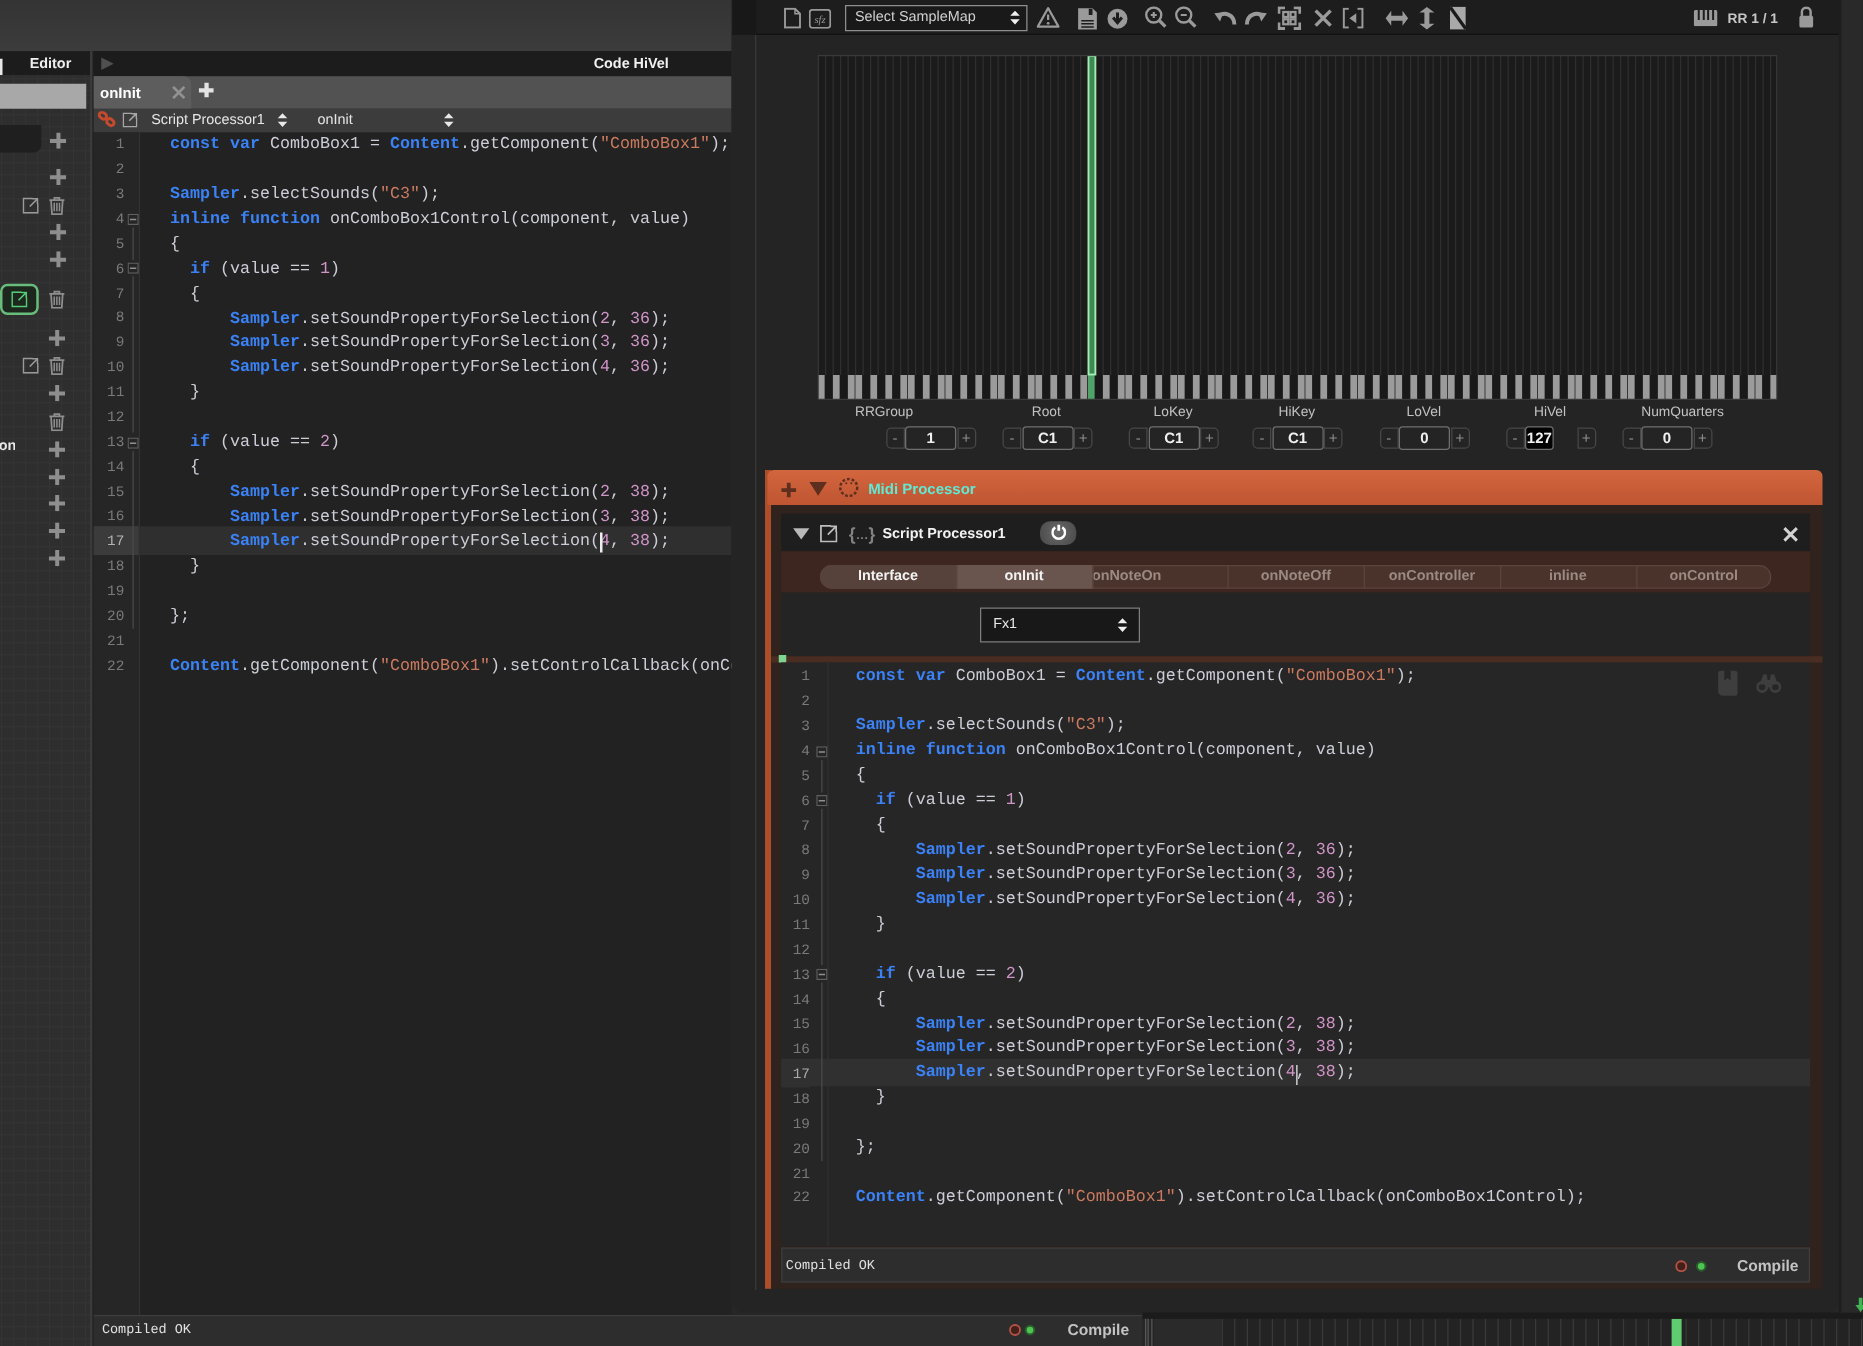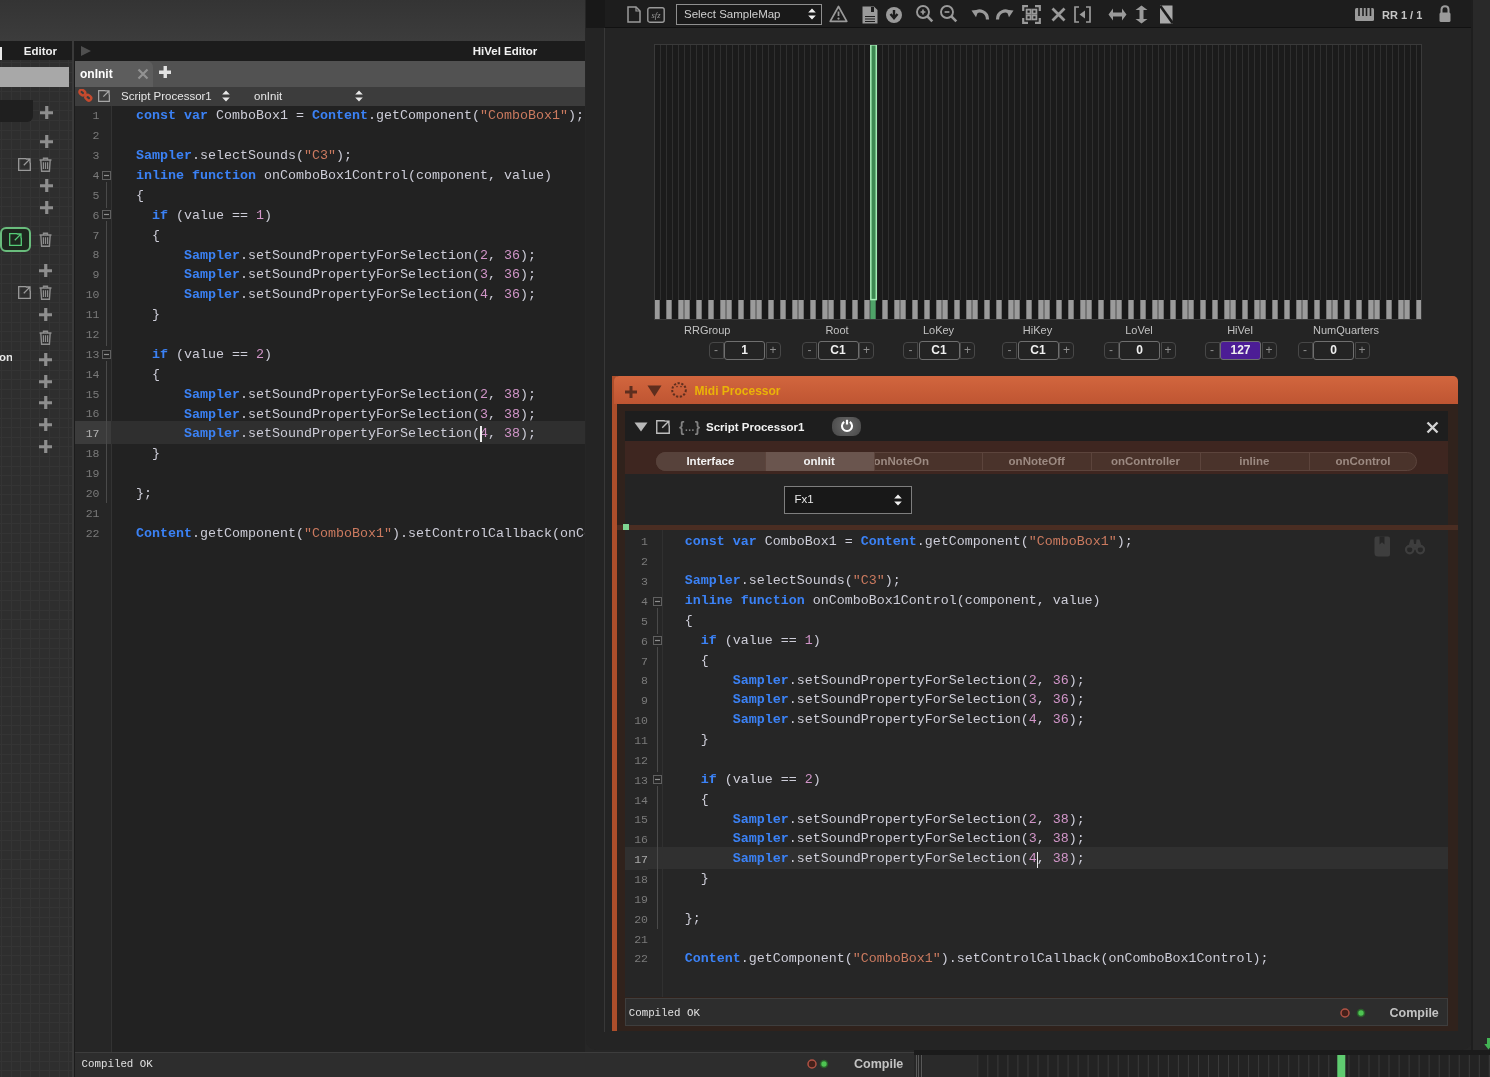--- a/index.html
+++ b/index.html
@@ -85,21 +85,21 @@
       <path d="M6.75 0V13 M0 6.75H13" stroke="#8e8e8e" stroke-width="3.2"></path>
     </svg>
     <svg class="a" style="left:38.5px;top:439.8px;" width="13" height="13" viewBox="0 0 13 13">
       <path d="M6.75 0V13 M0 6.75H13" stroke="#8e8e8e" stroke-width="3.2"></path>
     </svg>
     <div class="a" style="left:0;top:351px;width:12px;height:16px;overflow:hidden;color:#e8e8e8;font-size:11.5px;font-weight:bold;"><span style="margin-left:-1px;">on</span></div>
 <div class="a" style="left:75px;top:41px;width:510px;height:19.5px;background:#1c1c1c;"></div>
 <svg class="a" style="left:80px;top:45px;" width="12" height="12" viewBox="0 0 12 12">
       <path d="M1 1L11 6L1 11Z" fill="#4f4f4f"></path>
     </svg>
-<div class="a" style="left:429px;top:45px;width:152px;height:16px;color:#f2f2f2;font-size:11.5px;font-weight:bold;text-align:center;">HiVel Editor</div>
+<div class="a" style="left:429px;top:45px;width:152px;height:16px;color:#f2f2f2;font-size:11.5px;font-weight:bold;text-align:center;">Code HiVel</div>
 <div class="a" style="left:75px;top:60.5px;width:510px;height:26px;background:#525252;"></div>
 <div class="a" style="left:75px;top:61px;width:78px;height:25.5px;background:#5d5d5d;border-radius:0 6px 0 0;"></div>
 <div class="a" style="left:80px;top:67px;color:#ffffff;font-size:12px;font-weight:bold;">onInit</div>
 <svg class="a" style="left:136.5px;top:67.5px;" width="12" height="12" viewBox="0 0 12 12">
       <path d="M1.5 1.5L10.5 10.5M10.5 1.5L1.5 10.5" stroke="#929292" stroke-width="2.2"></path>
     </svg>
 <svg class="a" style="left:158.8px;top:66.2px;" width="12" height="12" viewBox="0 0 12 12">
       <path d="M6.25 0V12 M0 6.25H12" stroke="#e2e2e2" stroke-width="3.4"></path>
     </svg>
 <div class="a" style="left:75px;top:86.5px;width:510px;height:19px;background:#3c3c3c;border-bottom:1px solid #2a2a2a;"></div>
@@ -565,41 +565,41 @@
 <div class="a" style="left:977.5px;top:324px;width:120px;text-align:center;color:#c2c2c2;font-size:11px;">HiKey</div>
     <div class="a" style="left:1002.0px;top:341.5px;width:15px;height:17px;border:1px solid #474747;border-radius:4px 0 0 4px;box-sizing:border-box;color:#8e8e8e;font-size:12px;text-align:center;line-height:14px;">-</div>
     <div class="a" style="left:1017.5px;top:340.5px;width:41px;height:19px;background:#242424;border:1px solid #6f6f6f;border-radius:3px;box-sizing:border-box;color:#f0f0f0;font-size:12px;font-weight:bold;text-align:center;line-height:16px;">C1</div>
     <div class="a" style="left:1059.0px;top:341.5px;width:15px;height:17px;border:1px solid #474747;border-radius:0 4px 4px 0;box-sizing:border-box;color:#8e8e8e;font-size:12px;text-align:center;line-height:14px;">+</div>
 <div class="a" style="left:1079.0px;top:324px;width:120px;text-align:center;color:#c2c2c2;font-size:11px;">LoVel</div>
     <div class="a" style="left:1103.5px;top:341.5px;width:15px;height:17px;border:1px solid #474747;border-radius:4px 0 0 4px;box-sizing:border-box;color:#8e8e8e;font-size:12px;text-align:center;line-height:14px;">-</div>
     <div class="a" style="left:1119.0px;top:340.5px;width:41px;height:19px;background:#242424;border:1px solid #6f6f6f;border-radius:3px;box-sizing:border-box;color:#f0f0f0;font-size:12px;font-weight:bold;text-align:center;line-height:16px;">0</div>
     <div class="a" style="left:1160.5px;top:341.5px;width:15px;height:17px;border:1px solid #474747;border-radius:0 4px 4px 0;box-sizing:border-box;color:#8e8e8e;font-size:12px;text-align:center;line-height:14px;">+</div>
 <div class="a" style="left:1180.0px;top:324px;width:120px;text-align:center;color:#c2c2c2;font-size:11px;">HiVel</div>
     <div class="a" style="left:1204.5px;top:341.5px;width:15px;height:17px;border:1px solid #474747;border-radius:4px 0 0 4px;box-sizing:border-box;color:#8e8e8e;font-size:12px;text-align:center;line-height:14px;">-</div>
-    <div class="a" style="left:1220.0px;top:340.5px;width:41px;height:19px;background:#4c1d95;border:1px solid #6f6f6f;border-radius:3px;box-sizing:border-box;color:#f0f0f0;font-size:12px;font-weight:bold;text-align:center;line-height:16px;">127</div>
+    <div class="a" style="left:1220.0px;top:340.5px;width:23px;height:19px;background:#000000;border:1px solid #6f6f6f;border-radius:3px;box-sizing:border-box;color:#f0f0f0;font-size:12px;font-weight:bold;text-align:center;line-height:16px;">127</div>
     <div class="a" style="left:1261.5px;top:341.5px;width:15px;height:17px;border:1px solid #474747;border-radius:0 4px 4px 0;box-sizing:border-box;color:#8e8e8e;font-size:12px;text-align:center;line-height:14px;">+</div>
 <div class="a" style="left:1286.0px;top:324px;width:120px;text-align:center;color:#c2c2c2;font-size:11px;">NumQuarters</div>
     <div class="a" style="left:1297.5px;top:341.5px;width:15px;height:17px;border:1px solid #474747;border-radius:4px 0 0 4px;box-sizing:border-box;color:#8e8e8e;font-size:12px;text-align:center;line-height:14px;">-</div>
     <div class="a" style="left:1313.0px;top:340.5px;width:41px;height:19px;background:#242424;border:1px solid #6f6f6f;border-radius:3px;box-sizing:border-box;color:#f0f0f0;font-size:12px;font-weight:bold;text-align:center;line-height:16px;">0</div>
     <div class="a" style="left:1354.5px;top:341.5px;width:15px;height:17px;border:1px solid #474747;border-radius:0 4px 4px 0;box-sizing:border-box;color:#8e8e8e;font-size:12px;text-align:center;line-height:14px;">+</div>
 <div class="a" style="left:612.3px;top:376px;width:4.7px;height:655px;background:#ad4e2b;"></div>
 <div class="a" style="left:617px;top:404px;width:841px;height:627px;background:#30221c;"></div>
 <div class="a" style="left:614px;top:375.5px;width:844px;height:28.5px;background:linear-gradient(#d2663e,#bf5532);border-radius:5px 5px 0 0;"></div>
 <svg class="a" style="left:624.5px;top:385.5px;" width="12" height="12" viewBox="0 0 12 12">
       <path d="M6 0V12 M0 6H12" stroke="#5e2e1e" stroke-width="3"></path>
     </svg>
 <svg class="a" style="left:647px;top:385px;" width="15" height="12" viewBox="0 0 15 12">
       <path d="M0.5 0.5H14.5L7.5 11.5Z" fill="#5e2e1e"></path>
     </svg>
 <svg class="a" style="left:671px;top:382px;" width="16" height="16" viewBox="0 0 16 16">
       <circle cx="8" cy="8" r="6.8" fill="none" stroke="#5e2e1e" stroke-width="2" stroke-dasharray="2.2 1.6"></circle>
       <circle cx="6" cy="4.6" r="0.8" fill="#5e2e1e"></circle>
       <circle cx="10" cy="4.6" r="0.8" fill="#5e2e1e"></circle>
     </svg>
-<div class="a" style="left:694.5px;top:383.5px;color:#eab308;font-size:12px;font-weight:bold;">Midi Processor</div>
+<div class="a" style="left:694.5px;top:383.5px;color:#5eead4;font-size:12px;font-weight:bold;">Midi Processor</div>
 <div class="a" style="left:624.5px;top:410.6px;width:823px;height:30.2px;background:#1e1e1e;"></div>
 <svg class="a" style="left:634px;top:421.5px;" width="14" height="10" viewBox="0 0 14 10">
       <path d="M0.5 0.5H13.5L7 9.5Z" fill="#b9b9b9"></path>
     </svg>
 <svg class="a" style="left:656.0px;top:420.0px;" width="14" height="14" viewBox="0 0 13 13">
       <path d="M8.2 0.7H0.7V12.3H12.3V4.8" fill="none" stroke="#bdbdbd" stroke-width="1.3"></path>
       <path d="M5.8 7.2L11.6 1.4 M7.8 1H12V5.2" fill="none" stroke="#bdbdbd" stroke-width="1.3"></path>
     </svg>
 <div class="a" style="left:679px;top:419px;color:#828282;font-size:14px;font-weight:bold;letter-spacing:0.5px;">{<span style="font-size:10px;position:relative;top:-1px;">...</span>}</div>
 <div class="a" style="left:706px;top:420.5px;color:#f2f2f2;font-size:11.5px;font-weight:bold;">Script Processor1</div>

